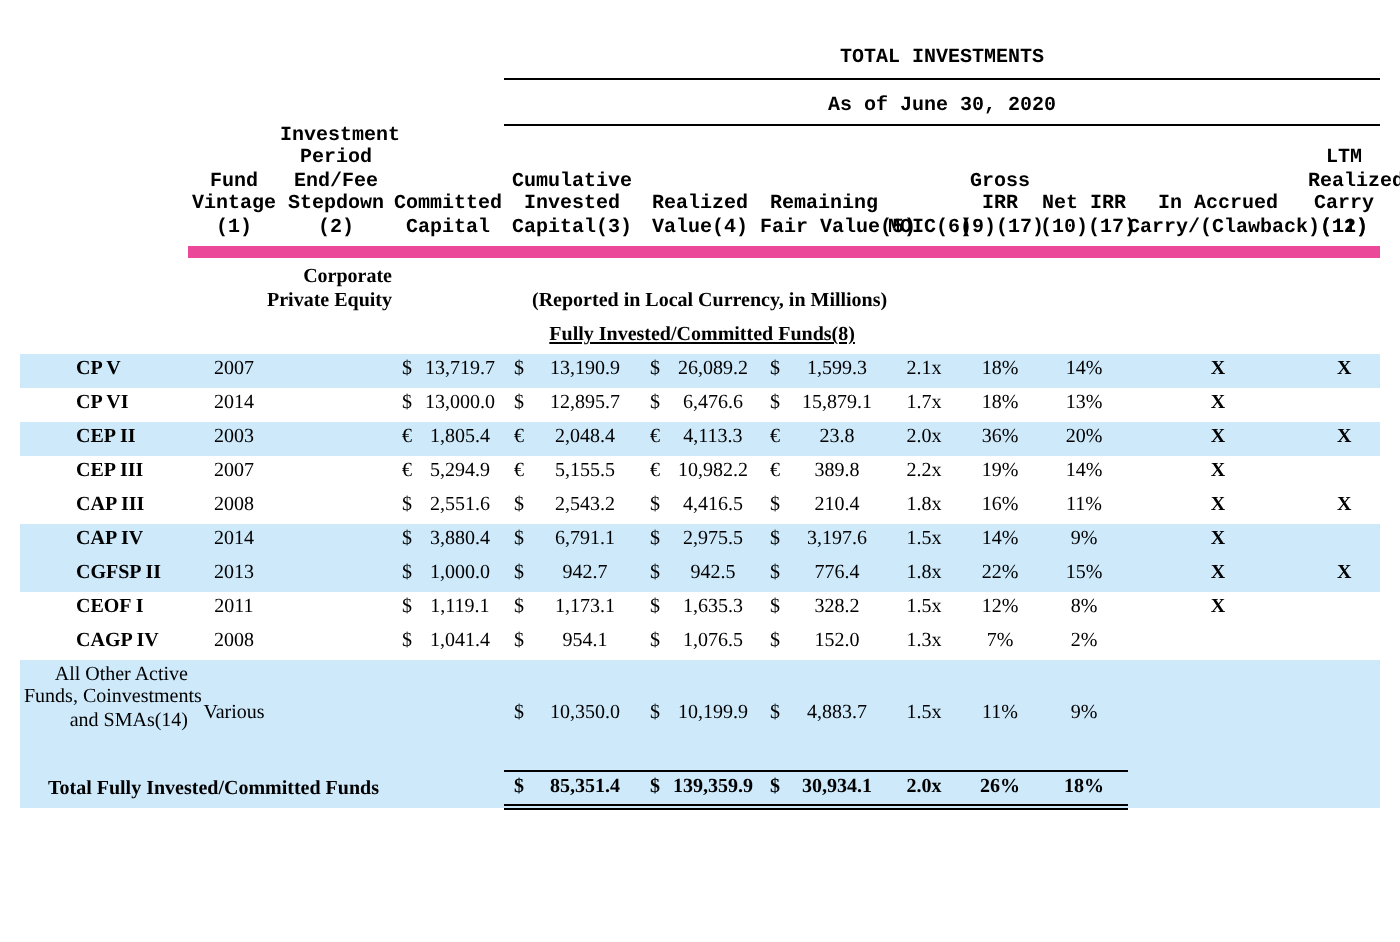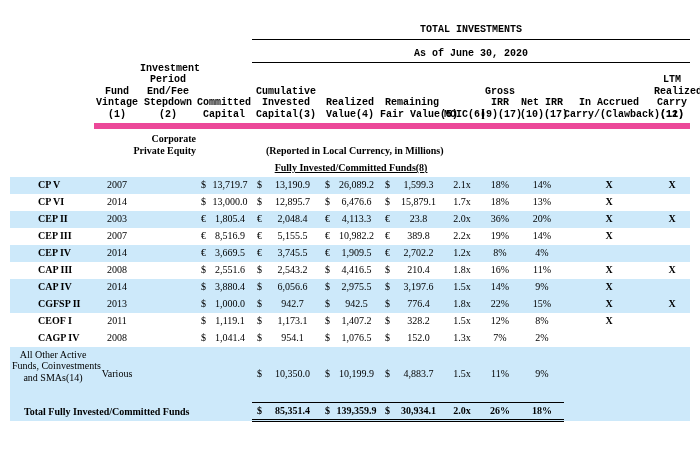--- a/index.html
+++ b/index.html
@@ -32,21 +32,21 @@
   td.reported { font-weight:bold; vertical-align:bottom;
                 white-space:pre; padding:0 0 2px 70px; }
   td.subsection { font-weight:bold; text-decoration:underline; text-align:center;
                   padding:3px 0 2px 2px; }
 
   tr.fund { height:17px; }
   tr.total { height:18px; }
   tr.blue td { background:var(--stripe,#cde9fa); }
 
   .fund-name { font-weight:bold; text-align:left; padding-left:28px; white-space:pre; }
-  .wide-name { text-align:center; padding-left:2px; white-space:pre; line-height:1.18; padding-top:2px; padding-bottom:19px; }
+  .wide-name { text-align:right; padding-left:2px; white-space:pre; line-height:1.18; padding-top:2px; padding-bottom:19px; }
   .total-name { font-weight:bold; text-align:left; padding-left:14px; white-space:pre; }
   .sym { text-align:left; padding-left:5px; }
   .val { text-align:center; padding-right:1px;margin-top:28px; }
   .c { text-align:center; }
   .xmark { font-weight:bold; }
   tr.total td { font-weight:bold; }
   td.tot-line { border-top:1px solid #000; border-bottom:3px double #000; }
 </style>
 </head>
 <body>
@@ -175,51 +175,33 @@
           <td class="c">36%</td>
           <td class="c">20%</td>
           <td class="c xmark">X</td>
           <td class="c xmark">X</td>
         </tr>
         <tr class="fund">
           <td class="fund-name">CEP III</td>
           <td class="c">2007</td>
           <td class="c"></td>
           <td class="sym">€</td>
-          <td class="val">8,516.9</td>
+          <td class="val">5,294.9</td>
           <td class="sym">€</td>
           <td class="val">5,155.5</td>
           <td class="sym">€</td>
           <td class="val">10,982.2</td>
           <td class="sym">€</td>
           <td class="val">389.8</td>
           <td class="c">2.2x</td>
           <td class="c">19%</td>
           <td class="c">14%</td>
           <td class="c xmark">X</td>
           <td class="c xmark"></td>
         </tr>
-        <tr class="blue fund">
-          <td class="fund-name">CEP IV</td>
-          <td class="c">2014</td>
-          <td class="c"></td>
-          <td class="sym">€</td>
-          <td class="val">3,669.5</td>
-          <td class="sym">€</td>
-          <td class="val">3,745.5</td>
-          <td class="sym">€</td>
-          <td class="val">1,909.5</td>
-          <td class="sym">€</td>
-          <td class="val">2,702.2</td>
-          <td class="c">1.2x</td>
-          <td class="c">8%</td>
-          <td class="c">4%</td>
-          <td class="c xmark"></td>
-          <td class="c xmark"></td>
-        </tr>
         <tr class="fund">
           <td class="fund-name">CAP III</td>
           <td class="c">2008</td>
           <td class="c"></td>
           <td class="sym">$</td>
           <td class="val">2,551.6</td>
           <td class="sym">$</td>
           <td class="val">2,543.2</td>
           <td class="sym">$</td>
           <td class="val">4,416.5</td>
@@ -231,21 +213,21 @@
           <td class="c xmark">X</td>
           <td class="c xmark">X</td>
         </tr>
         <tr class="blue fund">
           <td class="fund-name">CAP IV</td>
           <td class="c">2014</td>
           <td class="c"></td>
           <td class="sym">$</td>
           <td class="val">3,880.4</td>
           <td class="sym">$</td>
-          <td class="val">6,056.6</td>
+          <td class="val">6,791.1</td>
           <td class="sym">$</td>
           <td class="val">2,975.5</td>
           <td class="sym">$</td>
           <td class="val">3,197.6</td>
           <td class="c">1.5x</td>
           <td class="c">14%</td>
           <td class="c">9%</td>
           <td class="c xmark">X</td>
           <td class="c xmark"></td>
         </tr>
@@ -269,21 +251,21 @@
         </tr>
         <tr class="fund">
           <td class="fund-name">CEOF I</td>
           <td class="c">2011</td>
           <td class="c"></td>
           <td class="sym">$</td>
           <td class="val">1,119.1</td>
           <td class="sym">$</td>
           <td class="val">1,173.1</td>
           <td class="sym">$</td>
-          <td class="val">1,407.2</td>
+          <td class="val">1,635.3</td>
           <td class="sym">$</td>
           <td class="val">328.2</td>
           <td class="c">1.5x</td>
           <td class="c">12%</td>
           <td class="c">8%</td>
           <td class="c xmark">X</td>
           <td class="c xmark"></td>
         </tr>
         <tr class="fund">
           <td class="fund-name">CAGP IV</td>

